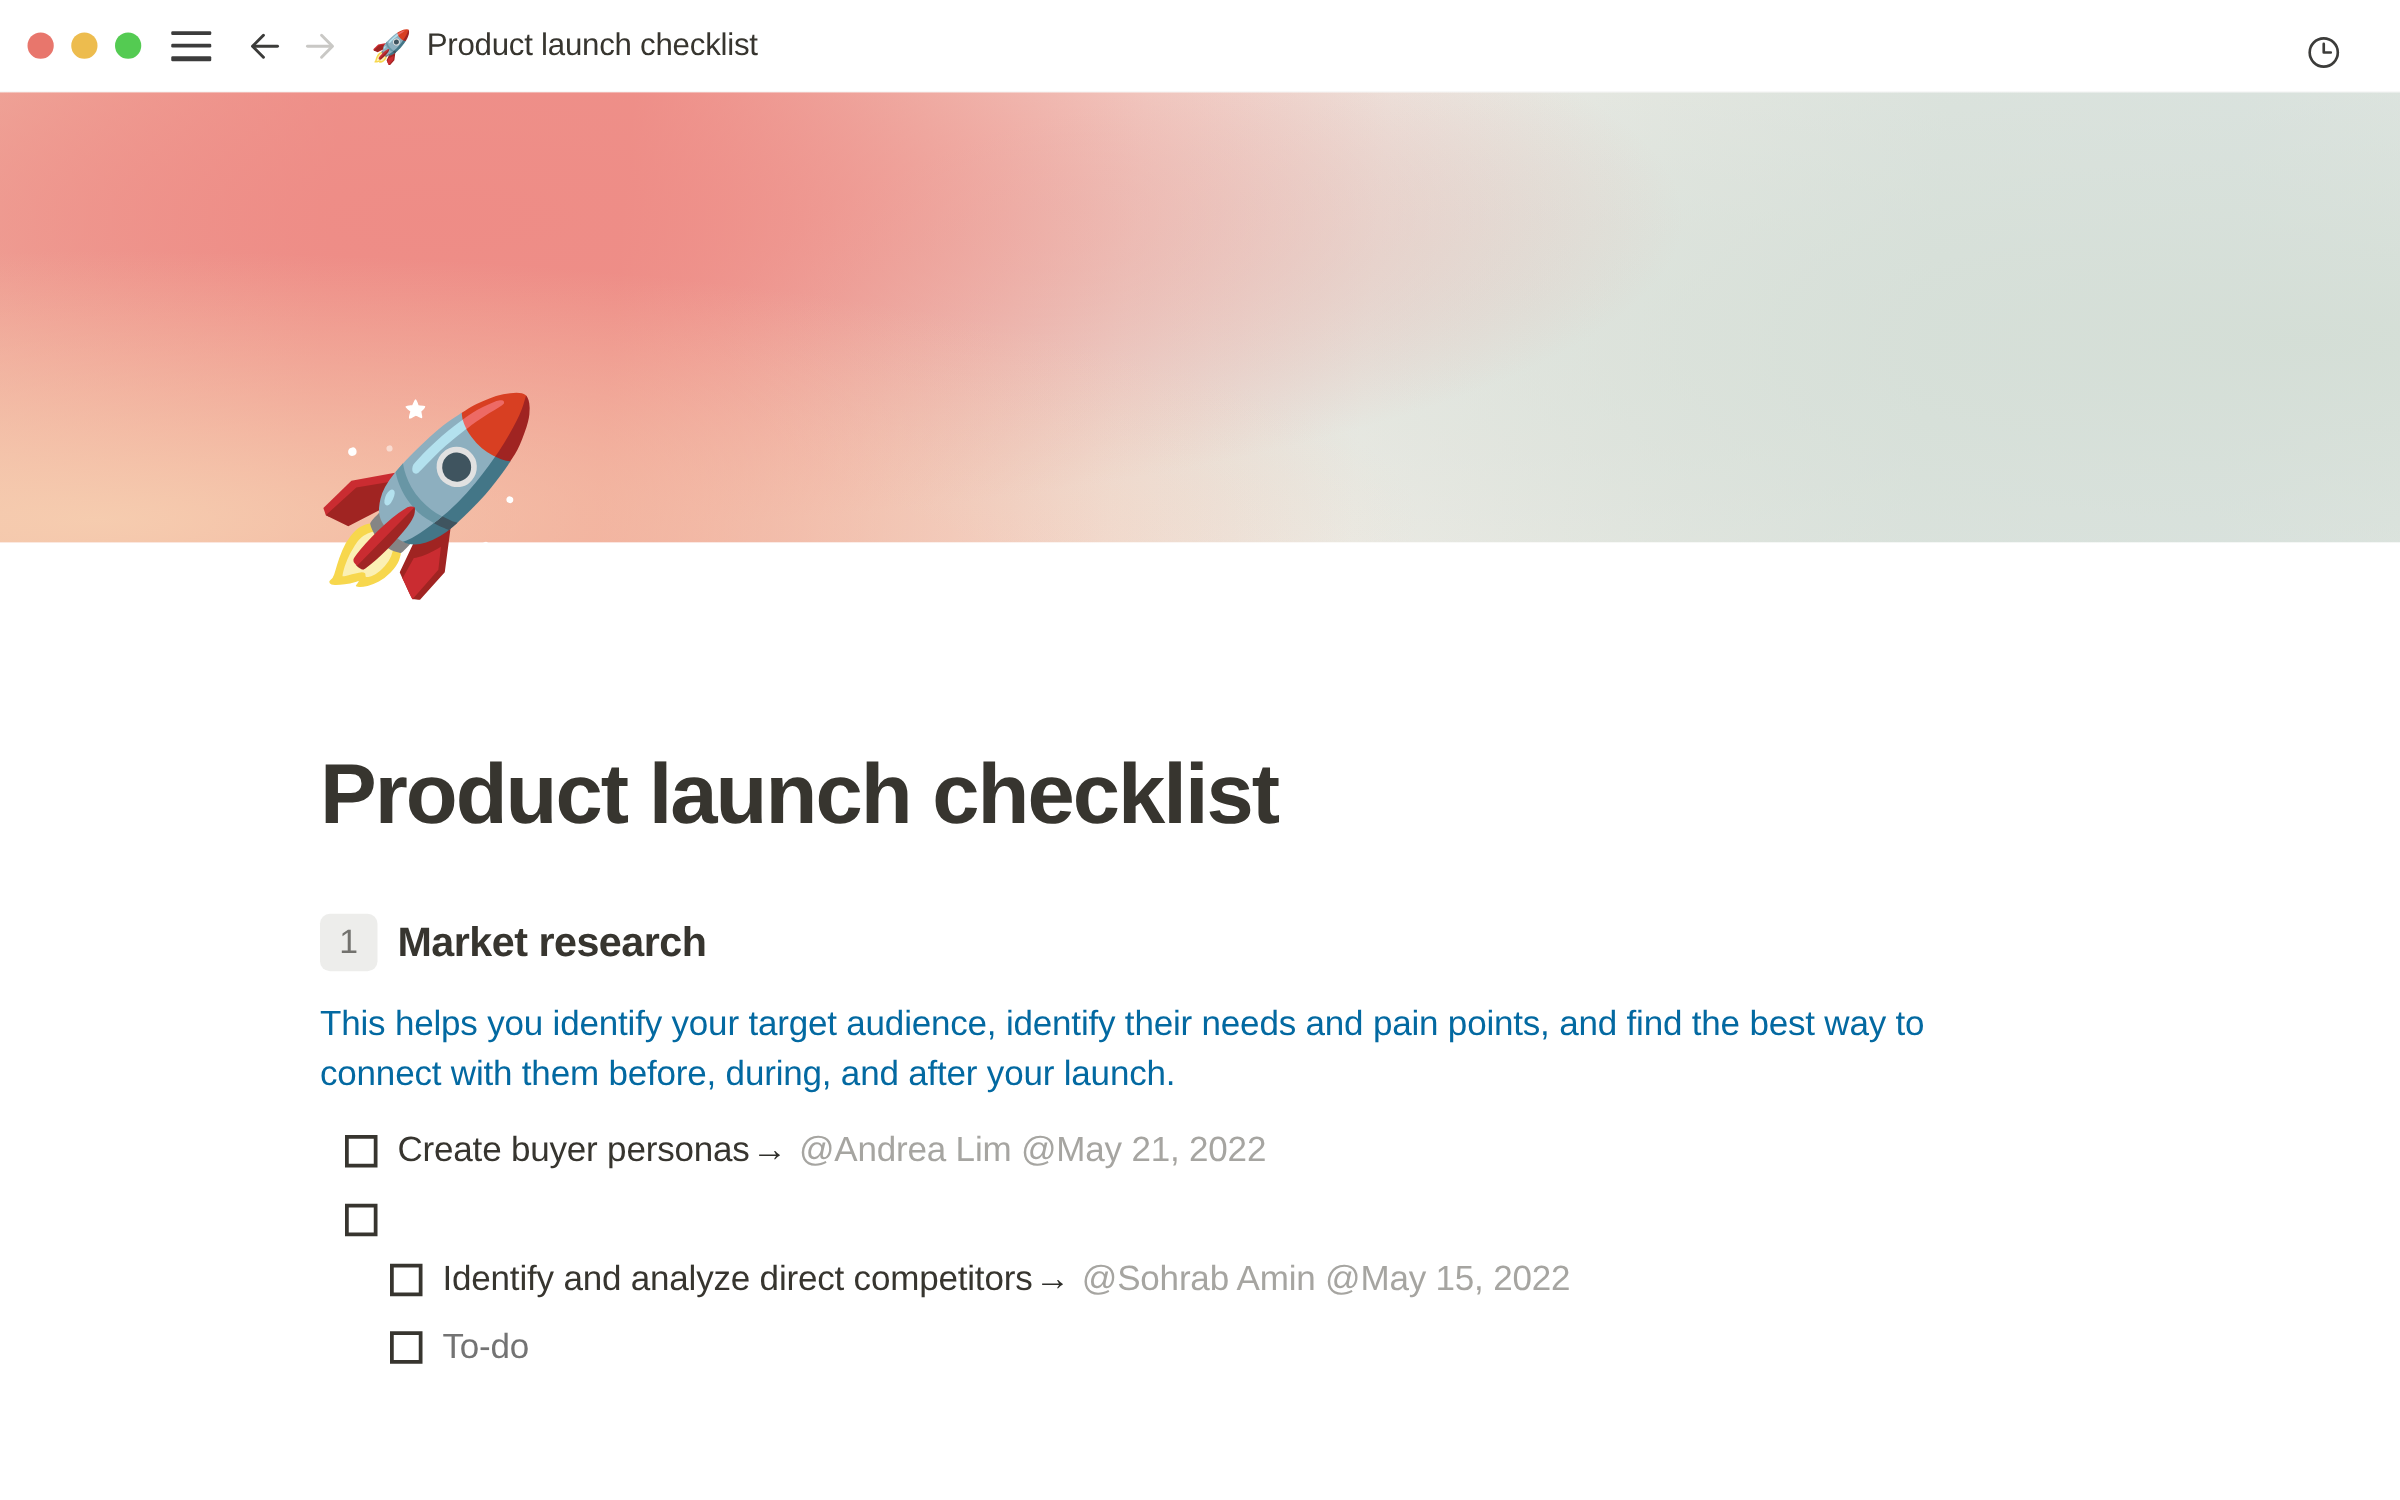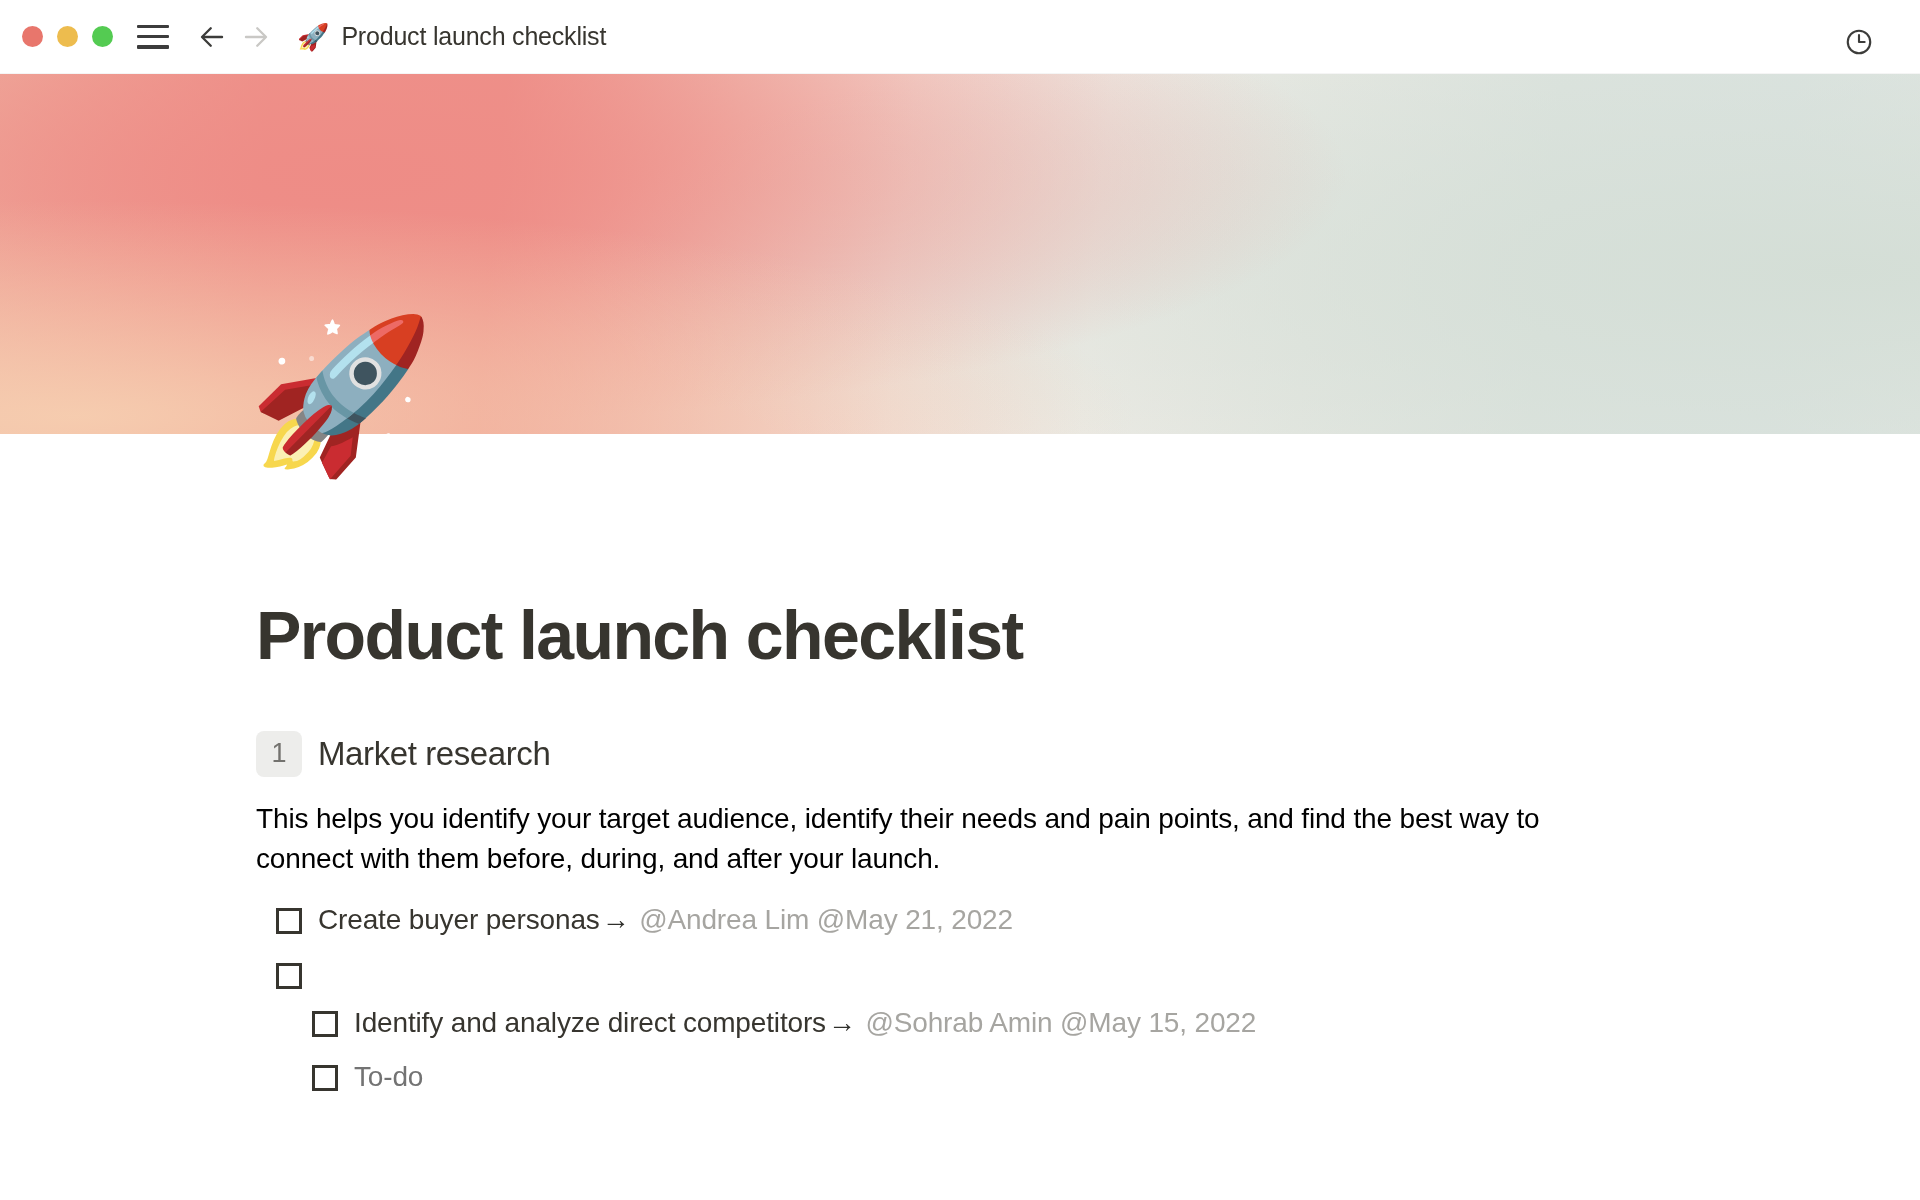--- a/index.html
+++ b/index.html
@@ -188,29 +188,29 @@
     background: #EDEDEB;
     color: #73726E;
     font-size: 27px;
     display: flex;
     align-items: center;
     justify-content: center;
     flex: none;
   }
   .section-title {
     font-size: 33px;
-    font-weight: normal;
+    font-weight: bold;
     color: #37352F;
     letter-spacing: -0.4px;
   }
 
   .paragraph {
     font-size: 28px;
     line-height: 1.42;
-    color: #000000;
+    color: #0369a1;
     max-width: 1355px;
     margin-bottom: 22px;
     letter-spacing: -0.15px;
   }
 
   .todo {
     display: flex;
     align-items: flex-start;
     gap: 16px;
     margin-bottom: 14px;

